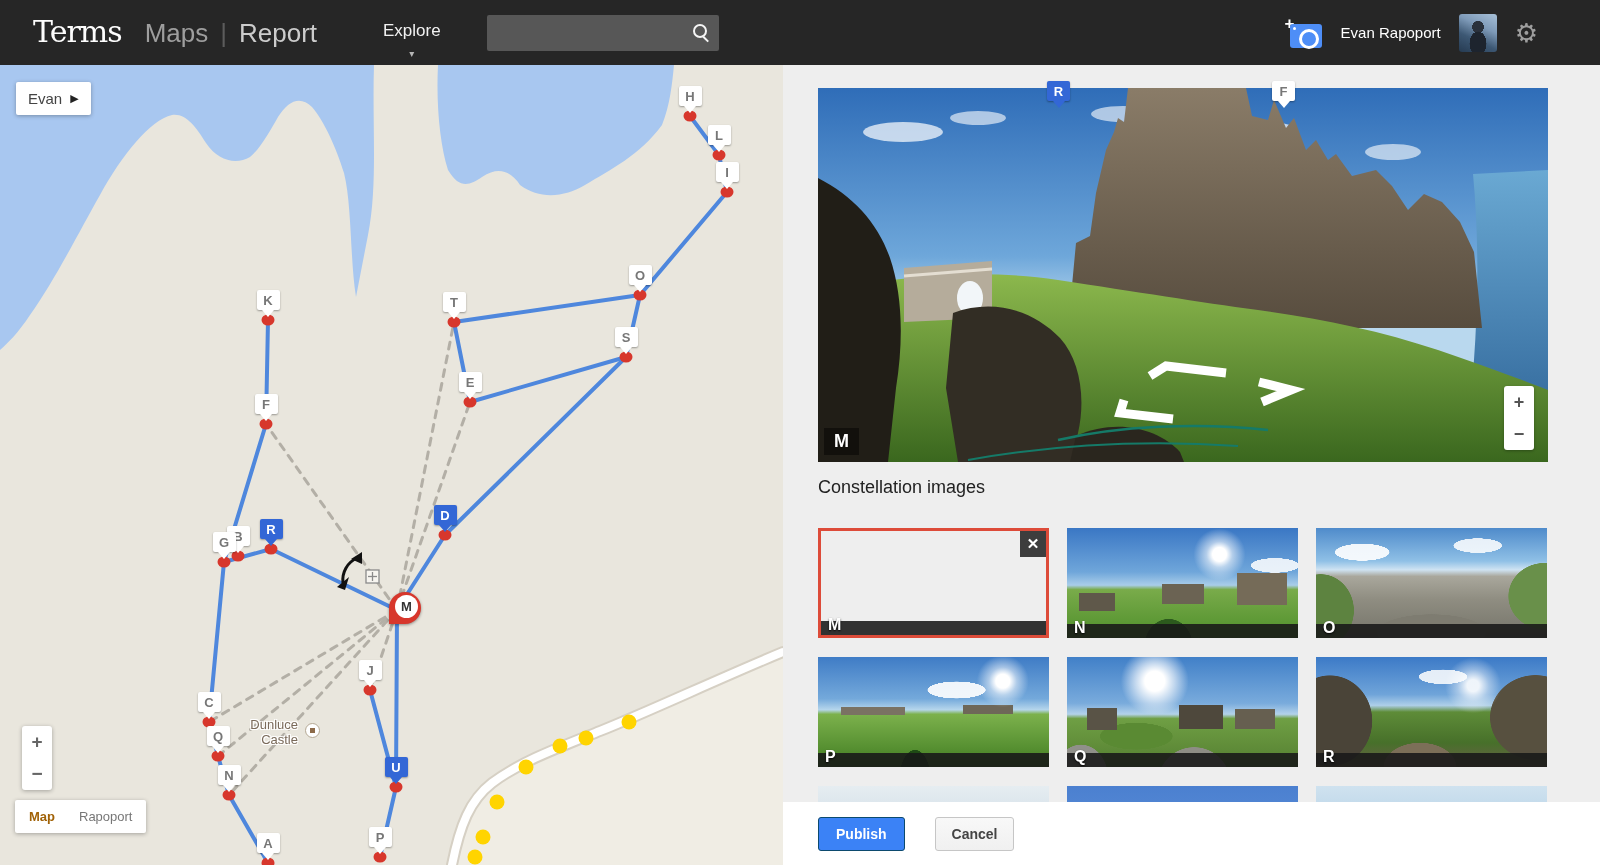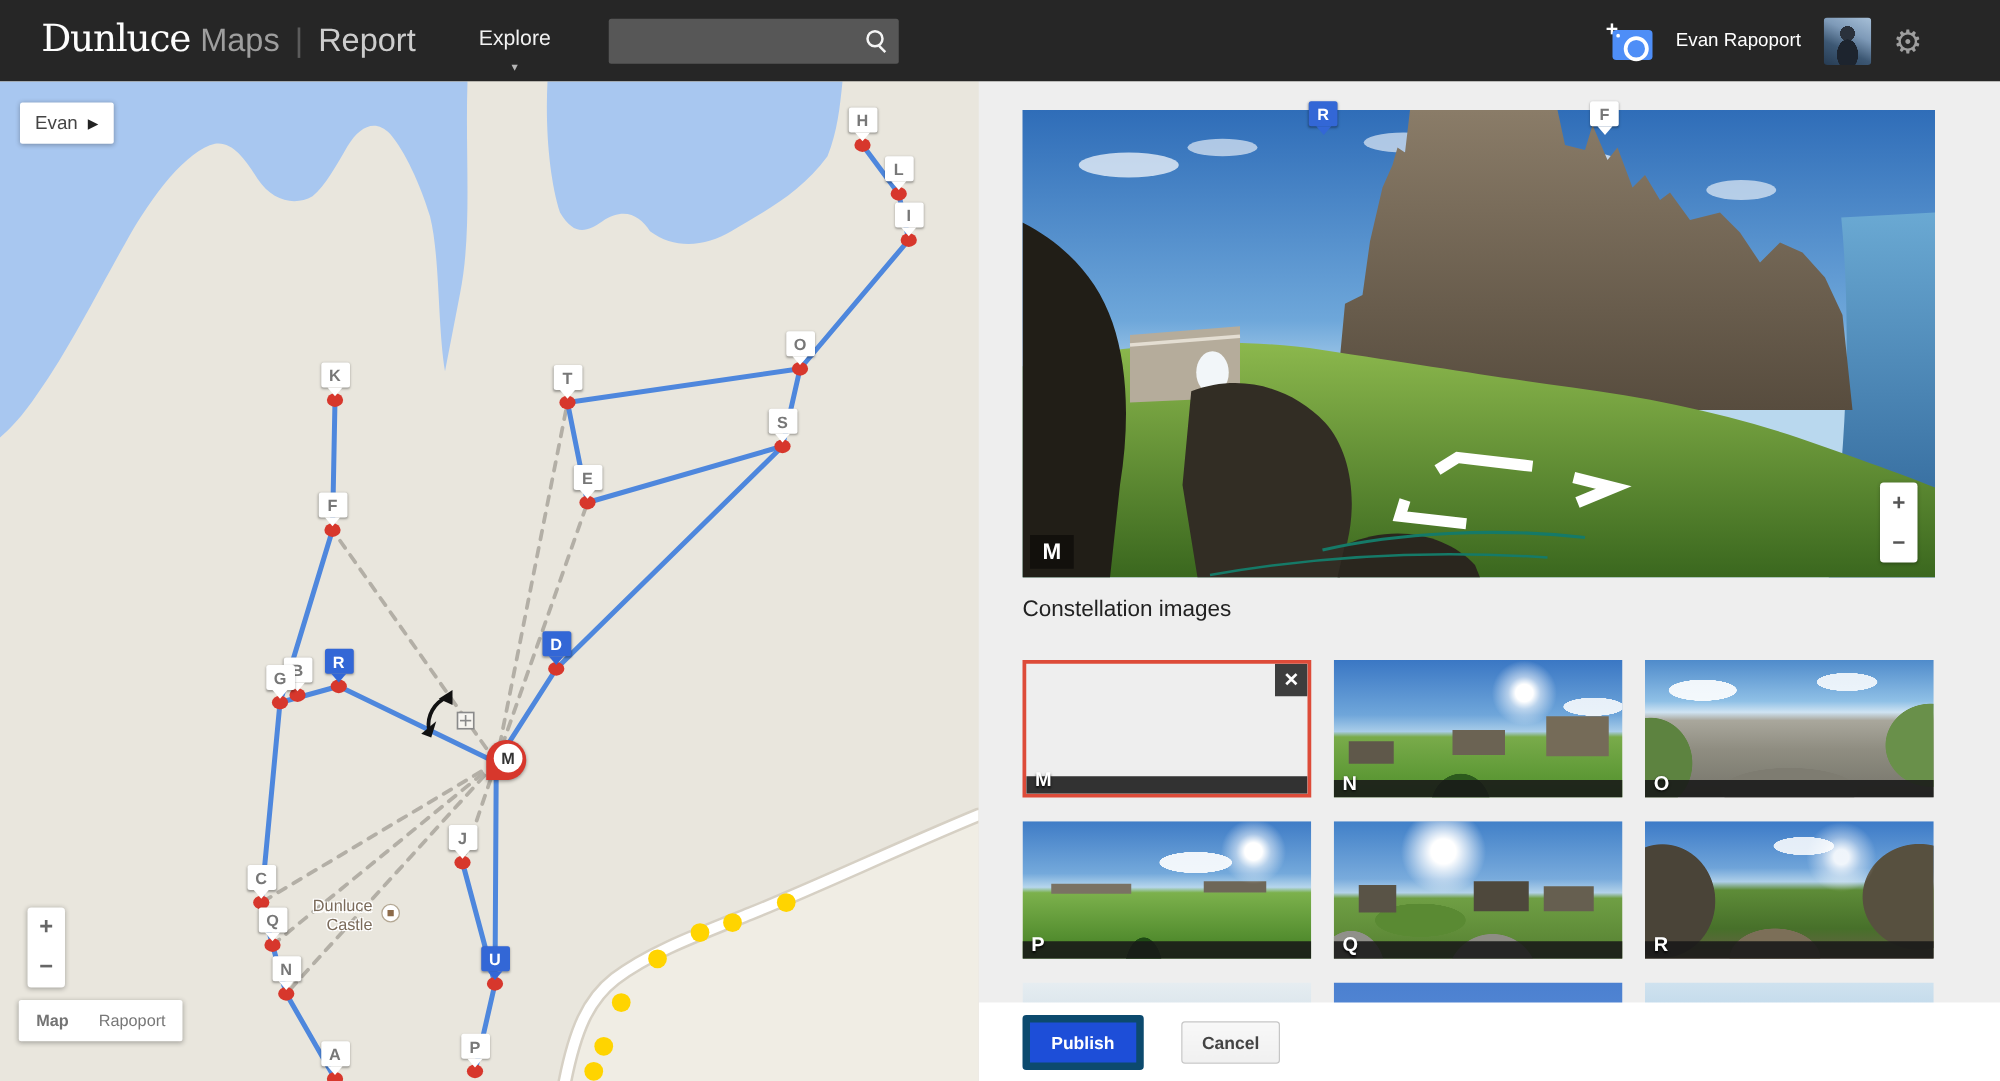--- a/index.html
+++ b/index.html
@@ -5,21 +5,21 @@
   * { margin:0; padding:0; box-sizing:border-box; }
   html,body { width:1600px; height:865px; overflow:hidden; background:#e9e6dd;
               font-family:"Liberation Sans", sans-serif; }
 
   
   .topbar { position:absolute; left:0; top:0; width:1600px; height:65px;
             background:#262626; z-index:50; }
   .logo { position:absolute; left:33px; top:14px; display:flex; align-items:baseline; }
   .logo-google { font-family:"DejaVu Serif", serif; font-size:30px; color:#fdfdfd;
                  letter-spacing:-1px; font-weight:500; }
-  .logo-maps { font-size:26px; color:#9e9e9e; margin-left:8px; font-weight:400; }
+  .logo-maps { font-size:26px; color:#9e9e9e; margin-left:23px; font-weight:400; }
   .logo-sep  { font-size:26px; color:#5c5c5c; margin:0 12px; font-weight:300; }
   .logo-views{ font-size:26px; color:#cccccc; font-weight:400; }
   .explore { position:absolute; left:383px; top:21px; color:#f1f1f1; font-size:17px;
              cursor:pointer; display:flex; align-items:center; gap:7px;flex-direction:column; }
   .explore .caret { font-size:10px; color:#b5b5b5; }
   .searchbox { position:absolute; left:487px; top:15px; width:232px; height:36px;
                background:#575757; border-radius:2px; display:flex; align-items:center; }
   .searchbox input { flex:1; background:transparent; border:none; outline:none;
                      color:#fff; font-size:14px; padding:0 10px; }
   .mag { position:relative; width:26px; height:26px; margin-right:6px; cursor:pointer; }
@@ -67,21 +67,21 @@
               box-shadow:0 1px 4px rgba(0,0,0,.3); padding:8px 12px; font-size:15px;
               color:#444; cursor:pointer; z-index:7; display:flex; gap:8px; align-items:center;}
   .help-btn .tri { font-size:11px; color:#222; }
   .map-zoom { position:absolute; left:22px; top:661px; width:30px; height:64px;
               background:#fff; border-radius:3px; box-shadow:0 1px 4px rgba(0,0,0,.3);
               z-index:7; display:flex; flex-direction:column; }
   .map-zoom div { flex:1; display:flex; align-items:center; justify-content:center;
               font-size:19px; font-weight:bold; color:#666; cursor:pointer; }
   .maptype { position:absolute; left:15px; top:735px; background:#fff; border-radius:2px;
              box-shadow:0 1px 4px rgba(0,0,0,.3); z-index:7; display:flex; font-size:13px; }
-  .maptype .mt-map { padding:9px 12px 9px 14px; font-weight:bold; color:#737373; cursor:pointer; }
+  .maptype .mt-map { padding:9px 12px 9px 14px; font-weight:bold; color:#a16207; cursor:pointer; }
   .maptype .mt-sat { padding:9px 14px 9px 12px; color:#777; cursor:pointer; }
   .poi { position:absolute; left:238px; top:652px; width:60px; text-align:right;
          font-size:13px; color:#7a6a5a; line-height:15px; z-index:4;
          text-shadow:1px 1px 0 #fff, -1px -1px 0 #fff, 1px -1px 0 #fff, -1px 1px 0 #fff; }
   .poi-ic { position:absolute; left:305px; top:658px; width:15px; height:15px; border-radius:50%;
             background:#fff; border:1px solid #b4a894; z-index:4; }
   .poi-ic::after { content:""; position:absolute; left:4px; top:4px; width:5px; height:5px;
             background:#8d6b4a; }
   .attrib { position:absolute; right:0; bottom:0; z-index:8; display:flex; gap:14px;
             font-size:11px; color:#444; align-items:center; }
@@ -109,22 +109,22 @@
   .thumb-art { position:absolute; inset:0; }
   .thumb-strip { position:absolute; left:0; right:0; bottom:0; height:14px;
                  background:rgba(24,24,24,.88); z-index:2; }
   .thumb-letter { position:absolute; left:7px; bottom:1px; color:#fff; font-size:16px;
                   font-weight:bold; z-index:3; text-shadow:0 1px 2px rgba(0,0,0,.9); }
   .thumb-close { position:absolute; top:0; right:0; width:26px; height:26px; background:#3d3d3d;
                  color:#fff; display:flex; align-items:center; justify-content:center;
                  font-size:15px; font-weight:bold; z-index:4; cursor:pointer; }
   .footer { position:absolute; left:0; top:737px; width:817px; height:63px; background:#fff;
             z-index:10; display:flex; align-items:center; gap:19px; padding-left:35px; }
-  .btn-publish { background:#1d4ed8; color:#fff; font-weight:bold; font-size:14px;
-                 border:6px solid #0c4a6e; border-radius:3px; padding:8px 17px; cursor:pointer; }
+  .btn-publish { background:#3b82f6; color:#fff; font-weight:bold; font-size:14px;
+                 border:1px solid #0c4a6e; border-radius:3px; padding:8px 17px; cursor:pointer; }
   .btn-cancel { background:linear-gradient(#f8f8f8,#f0f0f0); color:#444; font-weight:bold;
                 font-size:14px; border:1px solid #c6c6c6; border-radius:3px;
                 padding:8px 16px; cursor:pointer;margin-left:11px; }
 
   
   .art-m { background:
     radial-gradient(circle at 72% 24%, rgba(255,255,255,.95) 0 7px, rgba(255,255,255,.4) 14px, transparent 26px),
     radial-gradient(ellipse 55px 26px at 12% 20%, rgba(255,255,255,.8) 0 60%, transparent 61%),
     radial-gradient(ellipse 60px 65px at 4% 95%, #3d6a22 0 60%, transparent 61%),
     radial-gradient(ellipse 70px 70px at 96% 92%, #44702a 0 60%, transparent 61%),
@@ -175,21 +175,21 @@
   .art-s3 { background:
     radial-gradient(ellipse 50px 10px at 30% 40%, rgba(255,255,255,.9) 0 60%, transparent 61%),
     radial-gradient(ellipse 60px 10px at 80% 70%, rgba(255,255,255,.8) 0 60%, transparent 61%),
     linear-gradient(180deg,#cfe2ef 0%,#a9c9e2 60%,#8cb8dd 100%); }
 </style>
 </head>
 <body>
 
 <div class="topbar">
   <div class="logo">
-    <span class="logo-google">Dunluce</span>
+    <span class="logo-google">Terms</span>
     <span class="logo-maps">Maps</span>
     <span class="logo-sep">|</span>
     <span class="logo-views">Report</span>
   </div>
   <div class="explore">
     <span>Explore</span>
     <span class="caret">▾</span>
   </div>
   <div class="searchbox">
     <input type="text" placeholder="" style="">

